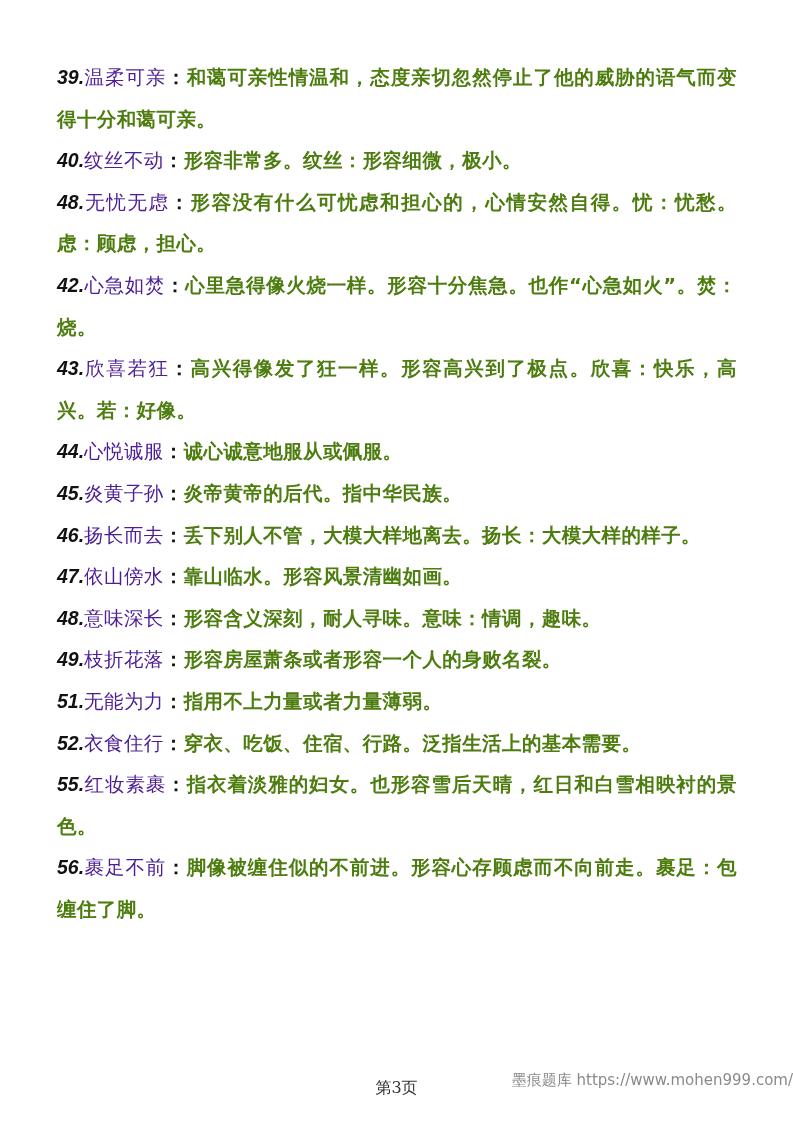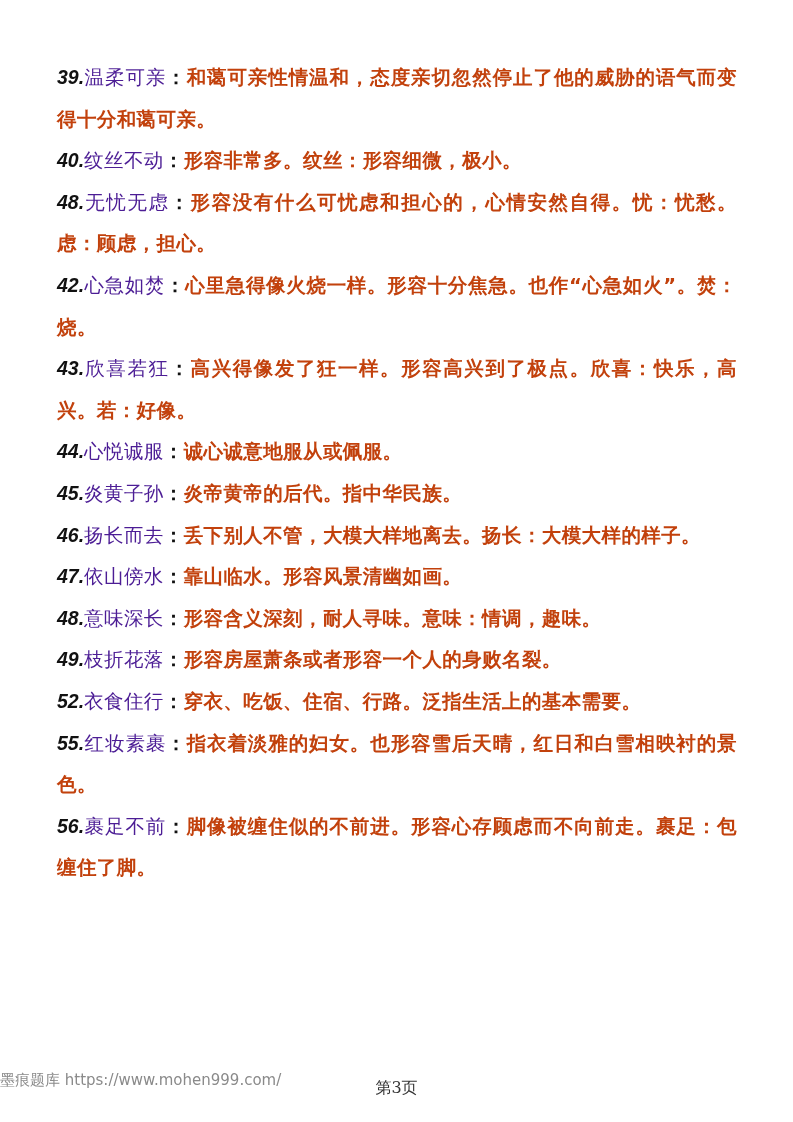--- a/index.html
+++ b/index.html
@@ -36,28 +36,28 @@
       font-style: italic;
     }
     .term {
       color: #4c1d95;
       font-weight: normal;
     }
     .colon {
       color: #111111;
     }
     .def {
-      color: #c2410c;
+      color: #4d7c0f;
     }
     .footer {
       position: absolute;
       left: 0;
       width: 793px;
       top: 1070px;
-      text-align: left;
+      text-align: right;
     }
     .watermark {
       font-family: "DejaVu Sans", "Liberation Sans", sans-serif;
       font-size: 15px;
       color: #8a8a8a;
       display: inline-block;
     }
     .pageno {
       position: absolute;
       left: 0;
@@ -77,20 +77,21 @@
   <p class="entry"><span class="num">40.</span><span class="term">纹丝不动</span><span class="colon">：</span><span class="def">形容非常多。纹丝：形容细微，极小。</span></p>
   <p class="entry"><span class="num">48.</span><span class="term">无忧无虑</span><span class="colon">：</span><span class="def">形容没有什么可忧虑和担心的，心情安然自得。忧：忧愁。虑：顾虑，担心。</span></p>
   <p class="entry"><span class="num">42.</span><span class="term">心急如焚</span><span class="colon">：</span><span class="def">心里急得像火烧一样。形容十分焦急。也作“心急如火”。焚：烧。</span></p>
   <p class="entry"><span class="num">43.</span><span class="term">欣喜若狂</span><span class="colon">：</span><span class="def">高兴得像发了狂一样。形容高兴到了极点。欣喜：快乐，高兴。若：好像。</span></p>
   <p class="entry"><span class="num">44.</span><span class="term">心悦诚服</span><span class="colon">：</span><span class="def">诚心诚意地服从或佩服。</span></p>
   <p class="entry"><span class="num">45.</span><span class="term">炎黄子孙</span><span class="colon">：</span><span class="def">炎帝黄帝的后代。指中华民族。</span></p>
   <p class="entry"><span class="num">46.</span><span class="term">扬长而去</span><span class="colon">：</span><span class="def">丢下别人不管，大模大样地离去。扬长：大模大样的样子。</span></p>
   <p class="entry"><span class="num">47.</span><span class="term">依山傍水</span><span class="colon">：</span><span class="def">靠山临水。形容风景清幽如画。</span></p>
   <p class="entry"><span class="num">48.</span><span class="term">意味深长</span><span class="colon">：</span><span class="def">形容含义深刻，耐人寻味。意味：情调，趣味。</span></p>
   <p class="entry"><span class="num">49.</span><span class="term">枝折花落</span><span class="colon">：</span><span class="def">形容房屋萧条或者形容一个人的身败名裂。</span></p>
+  <p class="entry"><span class="num">51.</span><span class="term">无能为力</span><span class="colon">：</span><span class="def">指用不上力量或者力量薄弱。</span></p>
   <p class="entry"><span class="num">52.</span><span class="term">衣食住行</span><span class="colon">：</span><span class="def">穿衣、吃饭、住宿、行路。泛指生活上的基本需要。</span></p>
   <p class="entry"><span class="num">55.</span><span class="term">红妆素裹</span><span class="colon">：</span><span class="def">指衣着淡雅的妇女。也形容雪后天晴，红日和白雪相映衬的景色。</span></p>
   <p class="entry"><span class="num">56.</span><span class="term">裹足不前</span><span class="colon">：</span><span class="def">脚像被缠住似的不前进。形容心存顾虑而不向前走。裹足：包缠住了脚。</span></p>
 </div>
 
 <div class="footer">
   <span class="watermark">墨痕题库 https://www.mohen999.com/</span>
 </div>
 <div class="pageno">第3页</div>
 

